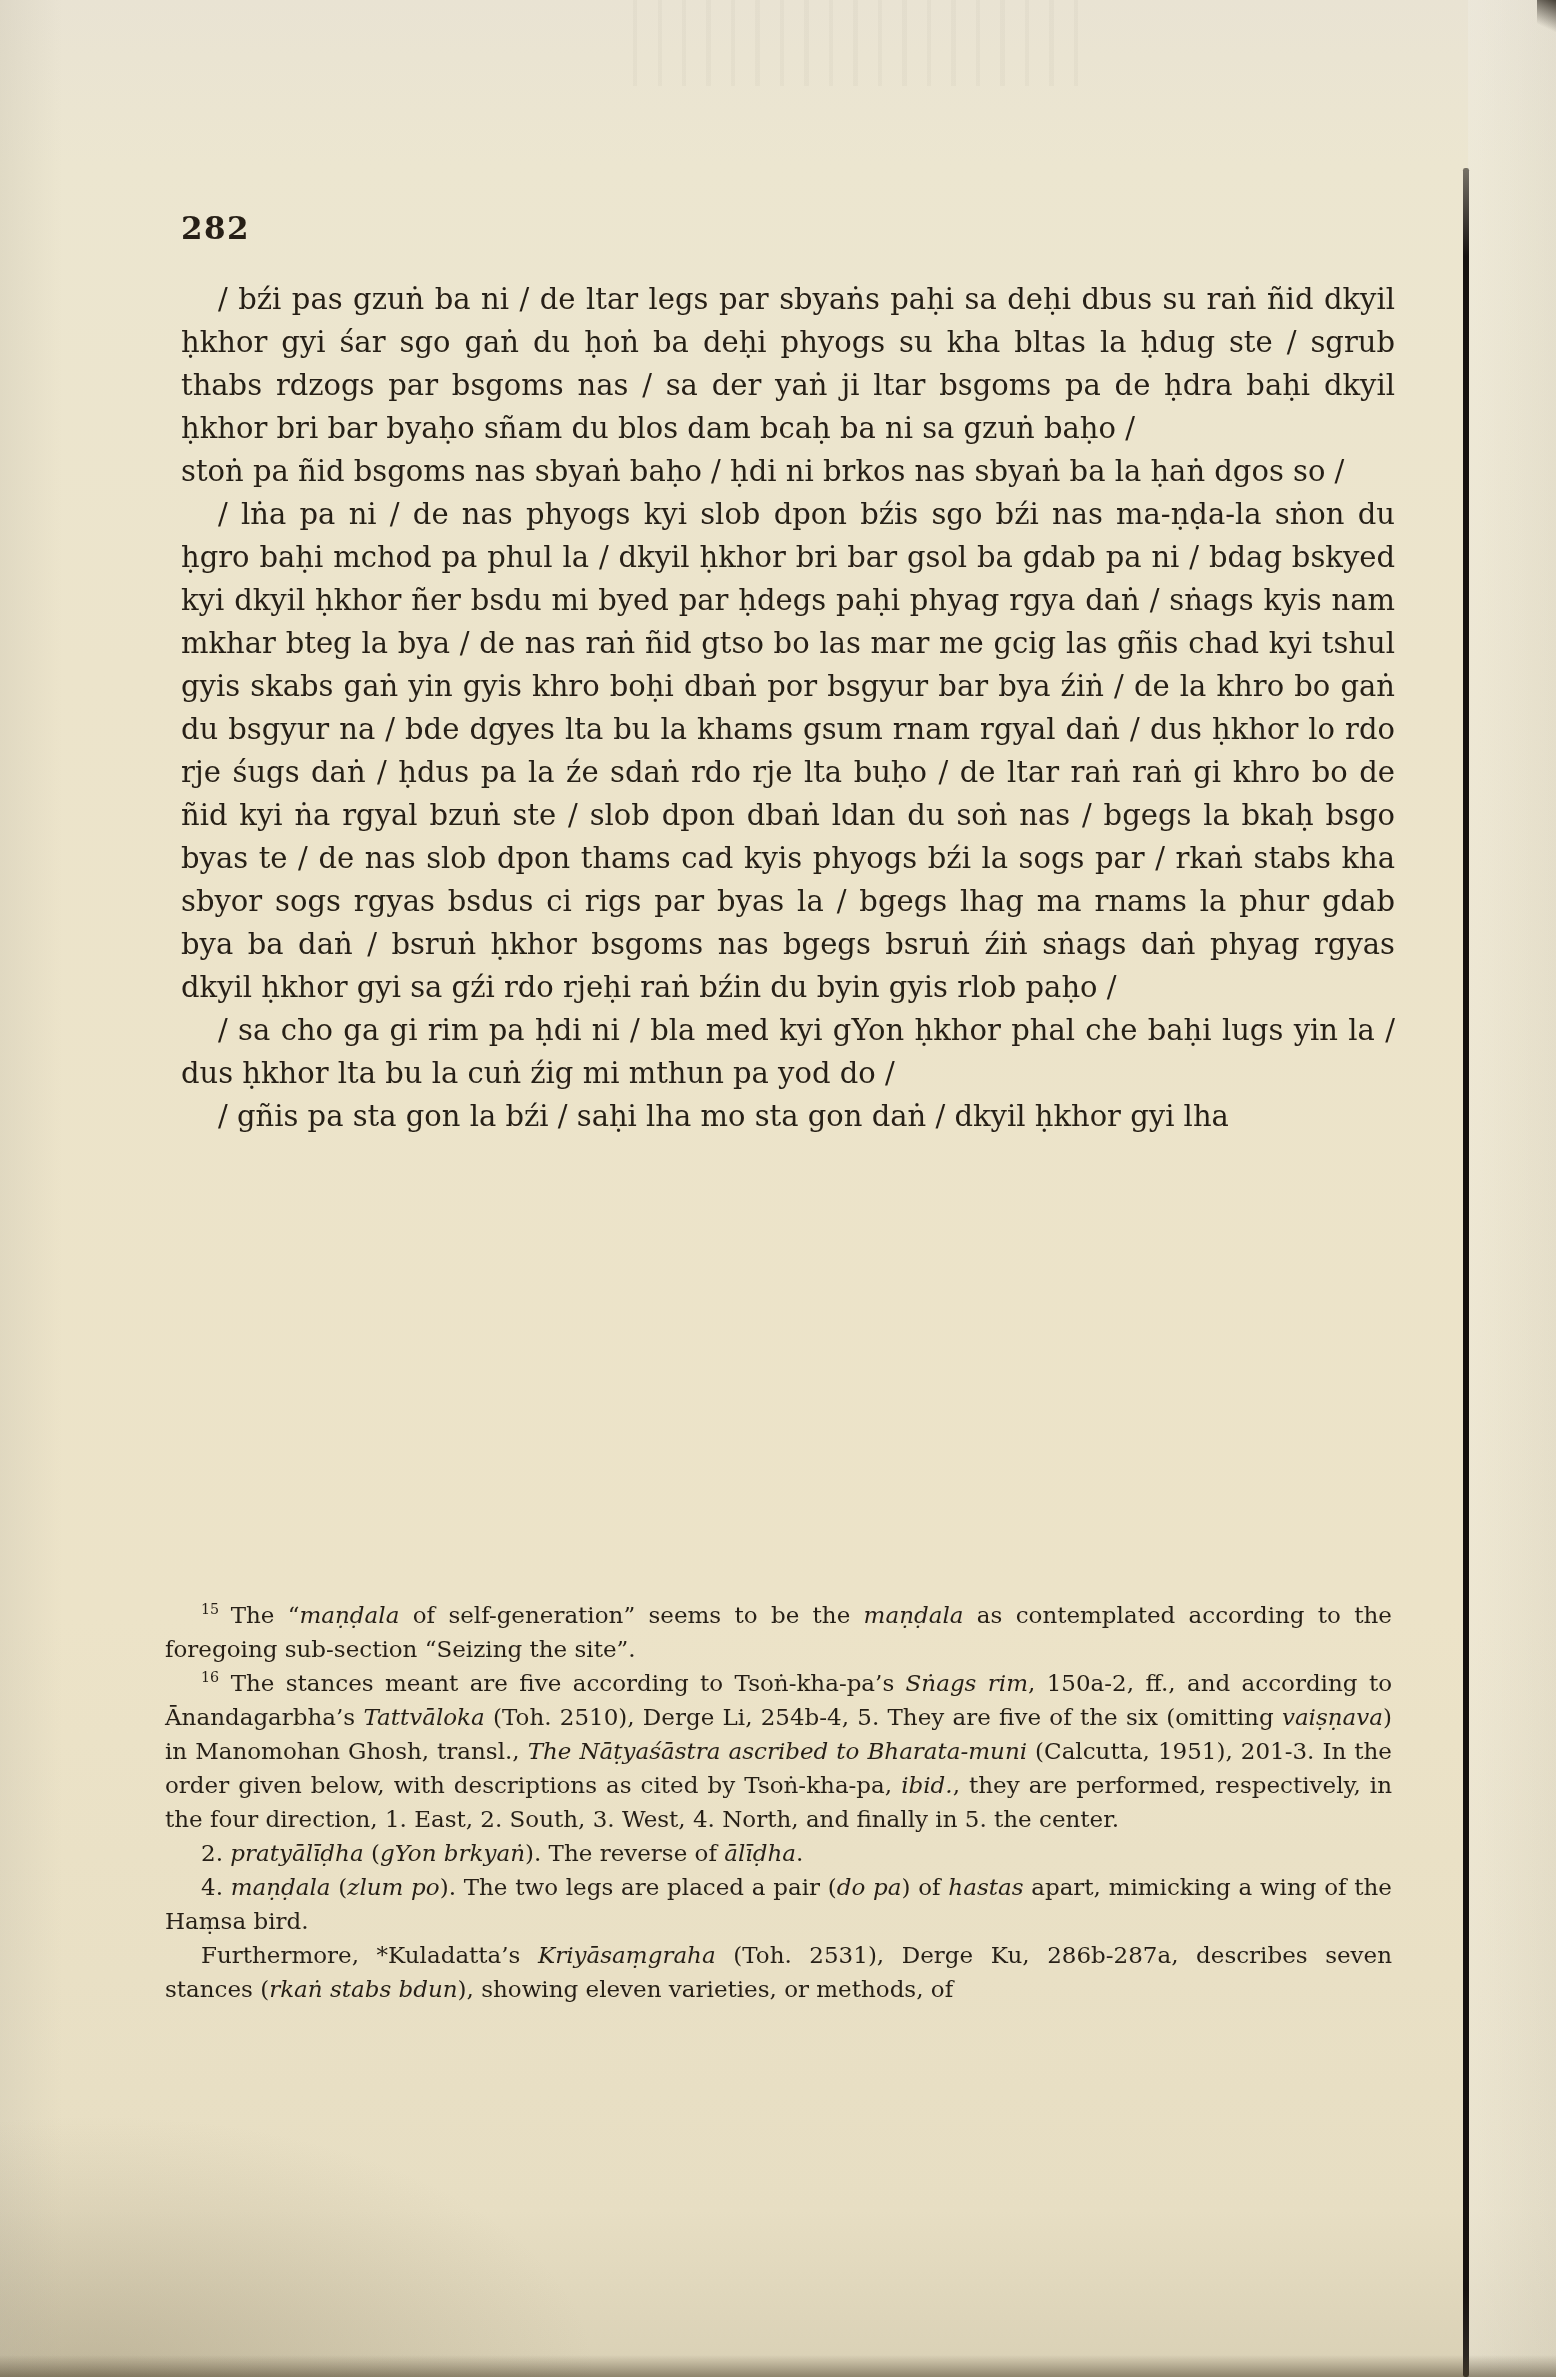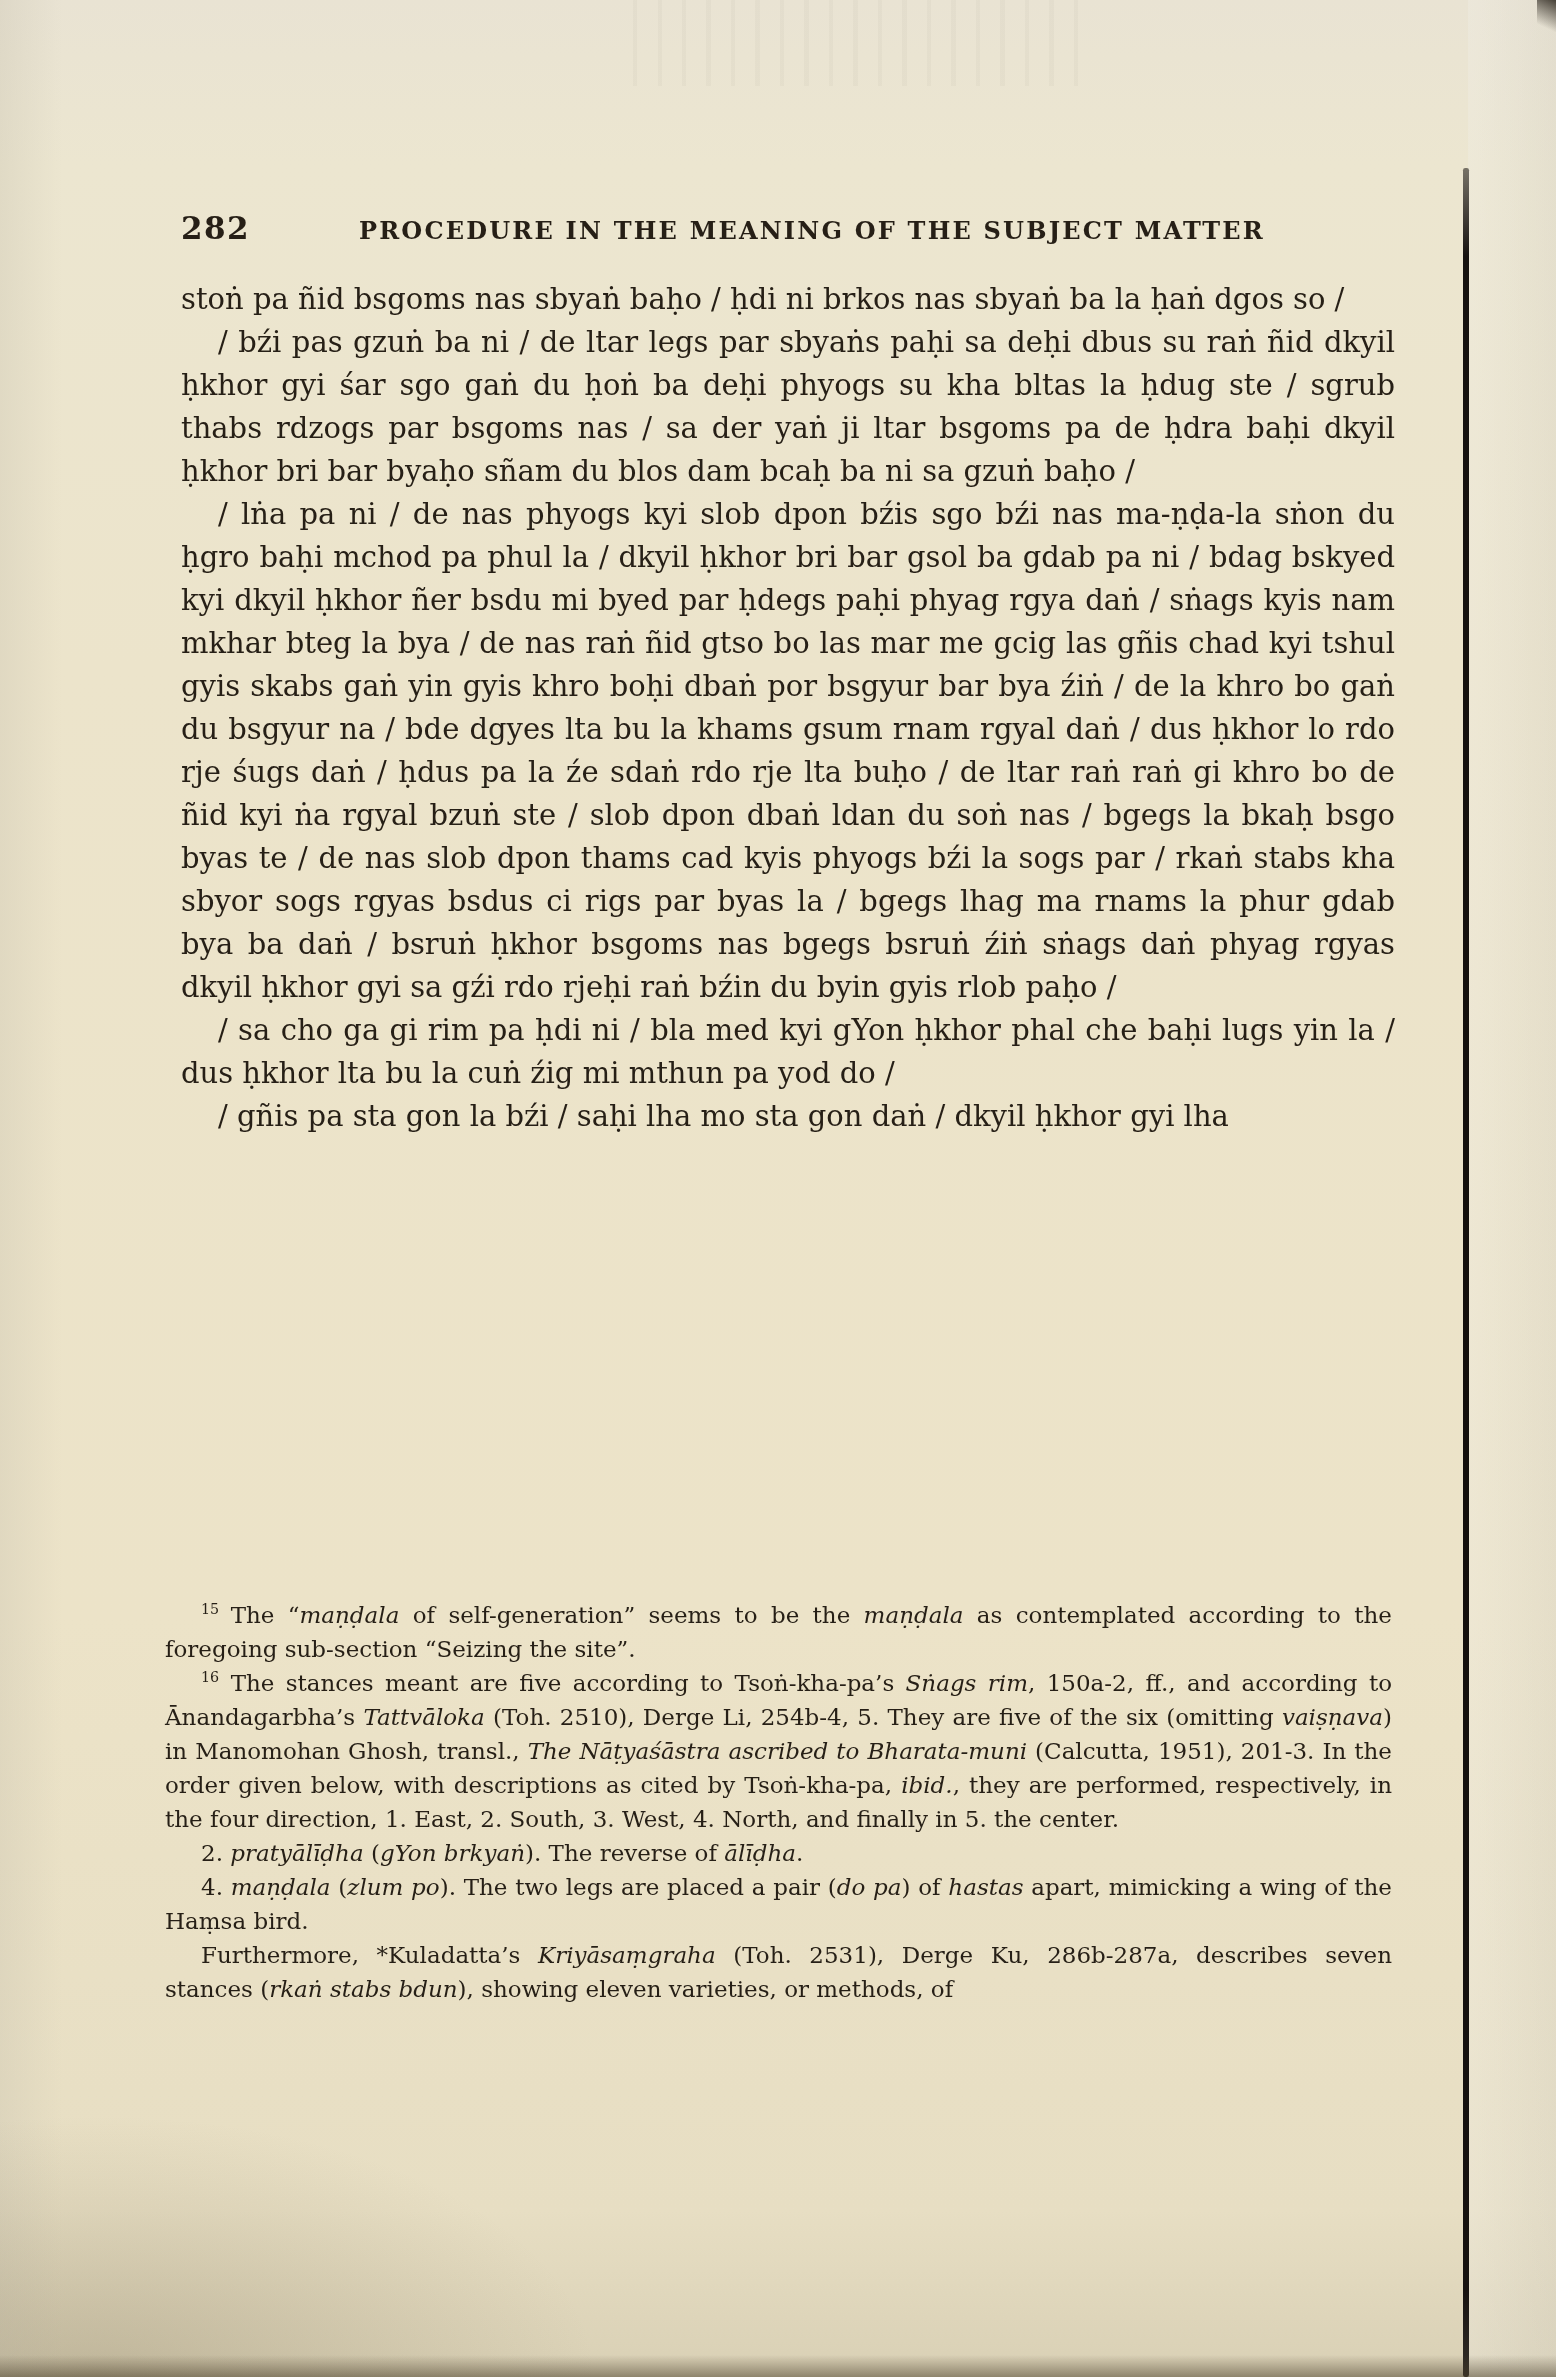--- a/index.html
+++ b/index.html
@@ -109,26 +109,25 @@
 </head>
 <body>
 
 <div class="page">
 
   <div class="scan-streaks"></div>
   <div class="edge-band"></div>
 
   <header class="running-header">
     <span class="page-num">282</span>
-    <span class="running-head">PROCEDURE IN THE MEANING OF THE SUBJECT MATTER</span>
   </header>
 
   <main class="body-text">
+      <p class="para indent">/ bźi pas gzuṅ ba ni / de ltar legs par sbyaṅs paḥi sa deḥi dbus su raṅ ñid dkyil ḥkhor gyi śar sgo gaṅ du ḥoṅ ba deḥi phyogs su kha bltas la ḥdug ste / sgrub thabs rdzogs par bsgoms nas / sa der yaṅ ji ltar bsgoms pa de ḥdra baḥi dkyil ḥkhor bri bar byaḥo sñam du blos dam bcaḥ ba ni sa gzuṅ baḥo /</p>
       <p class="para">stoṅ pa ñid bsgoms nas sbyaṅ baḥo / ḥdi ni brkos nas sbyaṅ ba la ḥaṅ dgos so /</p>
-      <p class="para indent">/ bźi pas gzuṅ ba ni / de ltar legs par sbyaṅs paḥi sa deḥi dbus su raṅ ñid dkyil ḥkhor gyi śar sgo gaṅ du ḥoṅ ba deḥi phyogs su kha bltas la ḥdug ste / sgrub thabs rdzogs par bsgoms nas / sa der yaṅ ji ltar bsgoms pa de ḥdra baḥi dkyil ḥkhor bri bar byaḥo sñam du blos dam bcaḥ ba ni sa gzuṅ baḥo /</p>
       <p class="para indent">/ lṅa pa ni / de nas phyogs kyi slob dpon bźis sgo bźi nas ma-ṇḍa-la sṅon du ḥgro baḥi mchod pa phul la / dkyil ḥkhor bri bar gsol ba gdab pa ni / bdag bskyed kyi dkyil ḥkhor ñer bsdu mi byed par ḥdegs paḥi phyag rgya daṅ / sṅags kyis nam mkhar bteg la bya / de nas raṅ ñid gtso bo las mar me gcig las gñis chad kyi tshul gyis skabs gaṅ yin gyis khro boḥi dbaṅ por bsgyur bar bya źiṅ / de la khro bo gaṅ du bsgyur na / bde dgyes lta bu la khams gsum rnam rgyal daṅ / dus ḥkhor lo rdo rje śugs daṅ / ḥdus pa la źe sdaṅ rdo rje lta buḥo / de ltar raṅ raṅ gi khro bo de ñid kyi ṅa rgyal bzuṅ ste / slob dpon dbaṅ ldan du soṅ nas / bgegs la bkaḥ bsgo byas te / de nas slob dpon thams cad kyis phyogs bźi la sogs par / rkaṅ stabs kha sbyor sogs rgyas bsdus ci rigs par byas la / bgegs lhag ma rnams la phur gdab bya ba daṅ / bsruṅ ḥkhor bsgoms nas bgegs bsruṅ źiṅ sṅags daṅ phyag rgyas dkyil ḥkhor gyi sa gźi rdo rjeḥi raṅ bźin du byin gyis rlob paḥo /</p>
       <p class="para indent">/ sa cho ga gi rim pa ḥdi ni / bla med kyi gYon ḥkhor phal che baḥi lugs yin la / dus ḥkhor lta bu la cuṅ źig mi mthun pa yod do /</p>
       <p class="para indent">/ gñis pa sta gon la bźi / saḥi lha mo sta gon daṅ / dkyil ḥkhor gyi lha</p>
     </main>
 
   <section class="footnotes">
       <p class="fn-para"><sup class="fn-num">15</sup><span>The “</span><span class="it">maṇḍala</span><span> of self-generation” seems to be the </span><span class="it">maṇḍala</span><span> as contemplated according to the foregoing sub-section “Seizing the site”.</span></p>
       <p class="fn-para"><sup class="fn-num">16</sup><span>The stances meant are five according to Tsoṅ-kha-pa’s </span><span class="it">Sṅags rim</span><span>, 150a-2, ff., and according to Ānandagarbha’s </span><span class="it">Tattvāloka</span><span> (Toh. 2510), Derge Li, 254b-4, 5.  They are five of the six (omitting </span><span class="it">vaiṣṇava</span><span>) in Manomohan Ghosh, transl., </span><span class="it">The Nāṭyaśāstra ascribed to Bharata-muni</span><span> (Calcutta, 1951), 201-3.  In the order given below, with descriptions as cited by Tsoṅ-kha-pa, </span><span class="it">ibid.</span><span>, they are performed, respectively, in the four direction, 1. East, 2. South, 3. West, 4. North, and finally in 5. the center.</span></p>
       <p class="fn-para"><span>2.  </span><span class="it">pratyālīḍha</span><span> (</span><span class="it">gYon brkyaṅ</span><span>).  The reverse of </span><span class="it">ālīḍha</span><span>.</span></p>
       <p class="fn-para"><span>4.  </span><span class="it">maṇḍala</span><span> (</span><span class="it">zlum po</span><span>).  The two legs are placed a pair (</span><span class="it">do pa</span><span>) of </span><span class="it">hastas</span><span> apart, mimicking a wing of the Haṃsa bird.</span></p>

